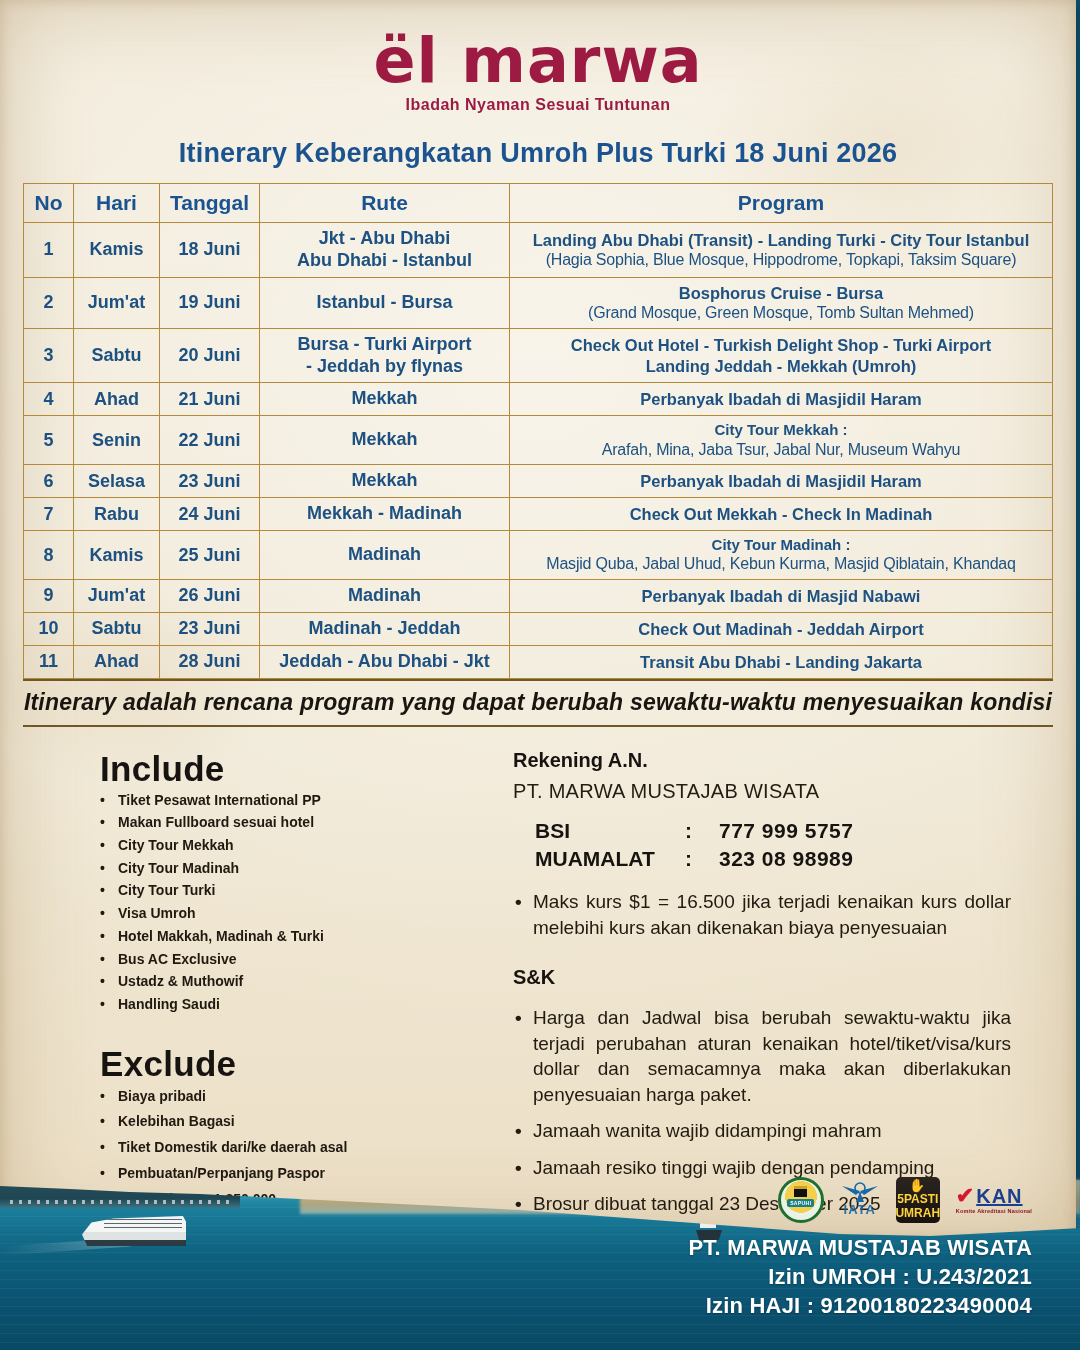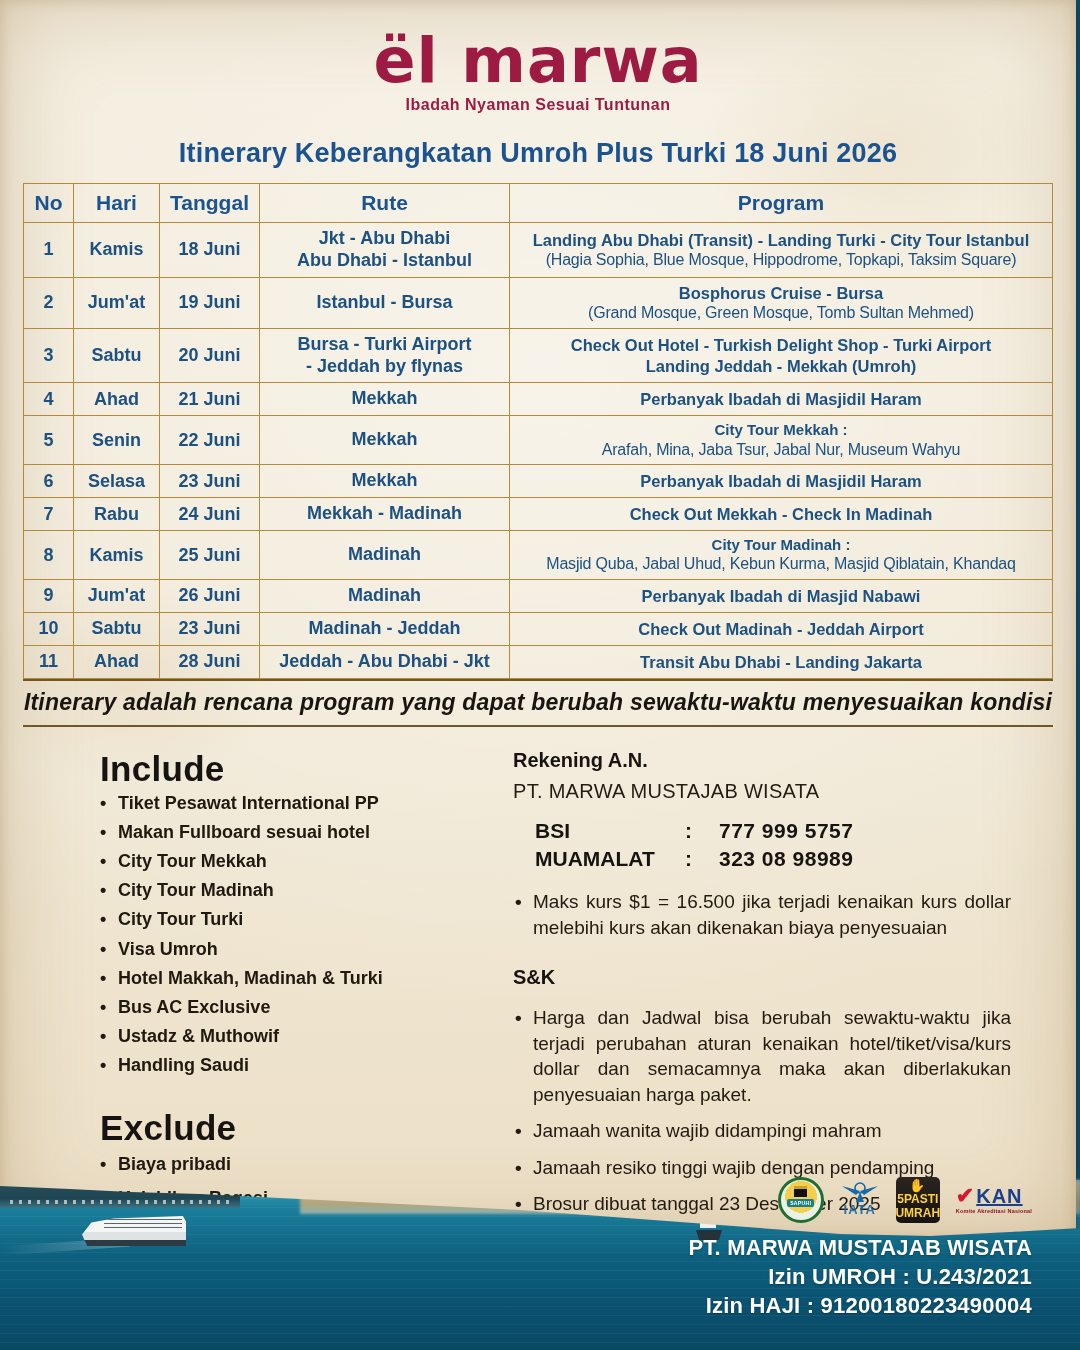--- a/index.html
+++ b/index.html
@@ -65,21 +65,21 @@
   td div{line-height:1.22;}
   td .sm{font-size:15px; font-weight:bold;}
   .note{border-top:2.5px solid #6f5826; border-bottom:2.5px solid #6f5826; margin-top:0;
         padding:8px 0 9px; text-align:center; color:#191510; font-size:23px; font-weight:bold;
         font-style:italic; letter-spacing:.2px;}
 
   
   .cols{display:grid; grid-template-columns:385px 1fr; column-gap:28px; padding:22px 65px 0 100px;}
   h2.big{font-size:35px; font-weight:bold; color:#171310; letter-spacing:.3px;}
   ul{list-style:none;}
-  ul.dotlist li{position:relative; padding-left:18px; font-size:18px; font-weight:bold; color:#20190f;
+  ul.dotlist li{position:relative; padding-left:18px; font-size:14px; font-weight:bold; color:#20190f;
        line-height:1.62;}
   ul.dotlist li::before{content:"•"; position:absolute; left:0; top:0;}
   .exclude-block{margin-top:28px;}
   .exclude-block ul.dotlist li{line-height:1.85;}
 
   .pay-head{font-size:20px; font-weight:bold; color:#171310;}
   .pay-name{font-size:20px; color:#221c12; margin-top:8px; letter-spacing:.3px;}
   .accts{margin:14px 0 0 22px;}
   .acct{display:flex; font-size:21px; font-weight:bold; color:#171310; line-height:1.35;}
   .acct .bank{width:150px;} .acct .colon{width:34px;} .acct .num{letter-spacing:.5px;}

